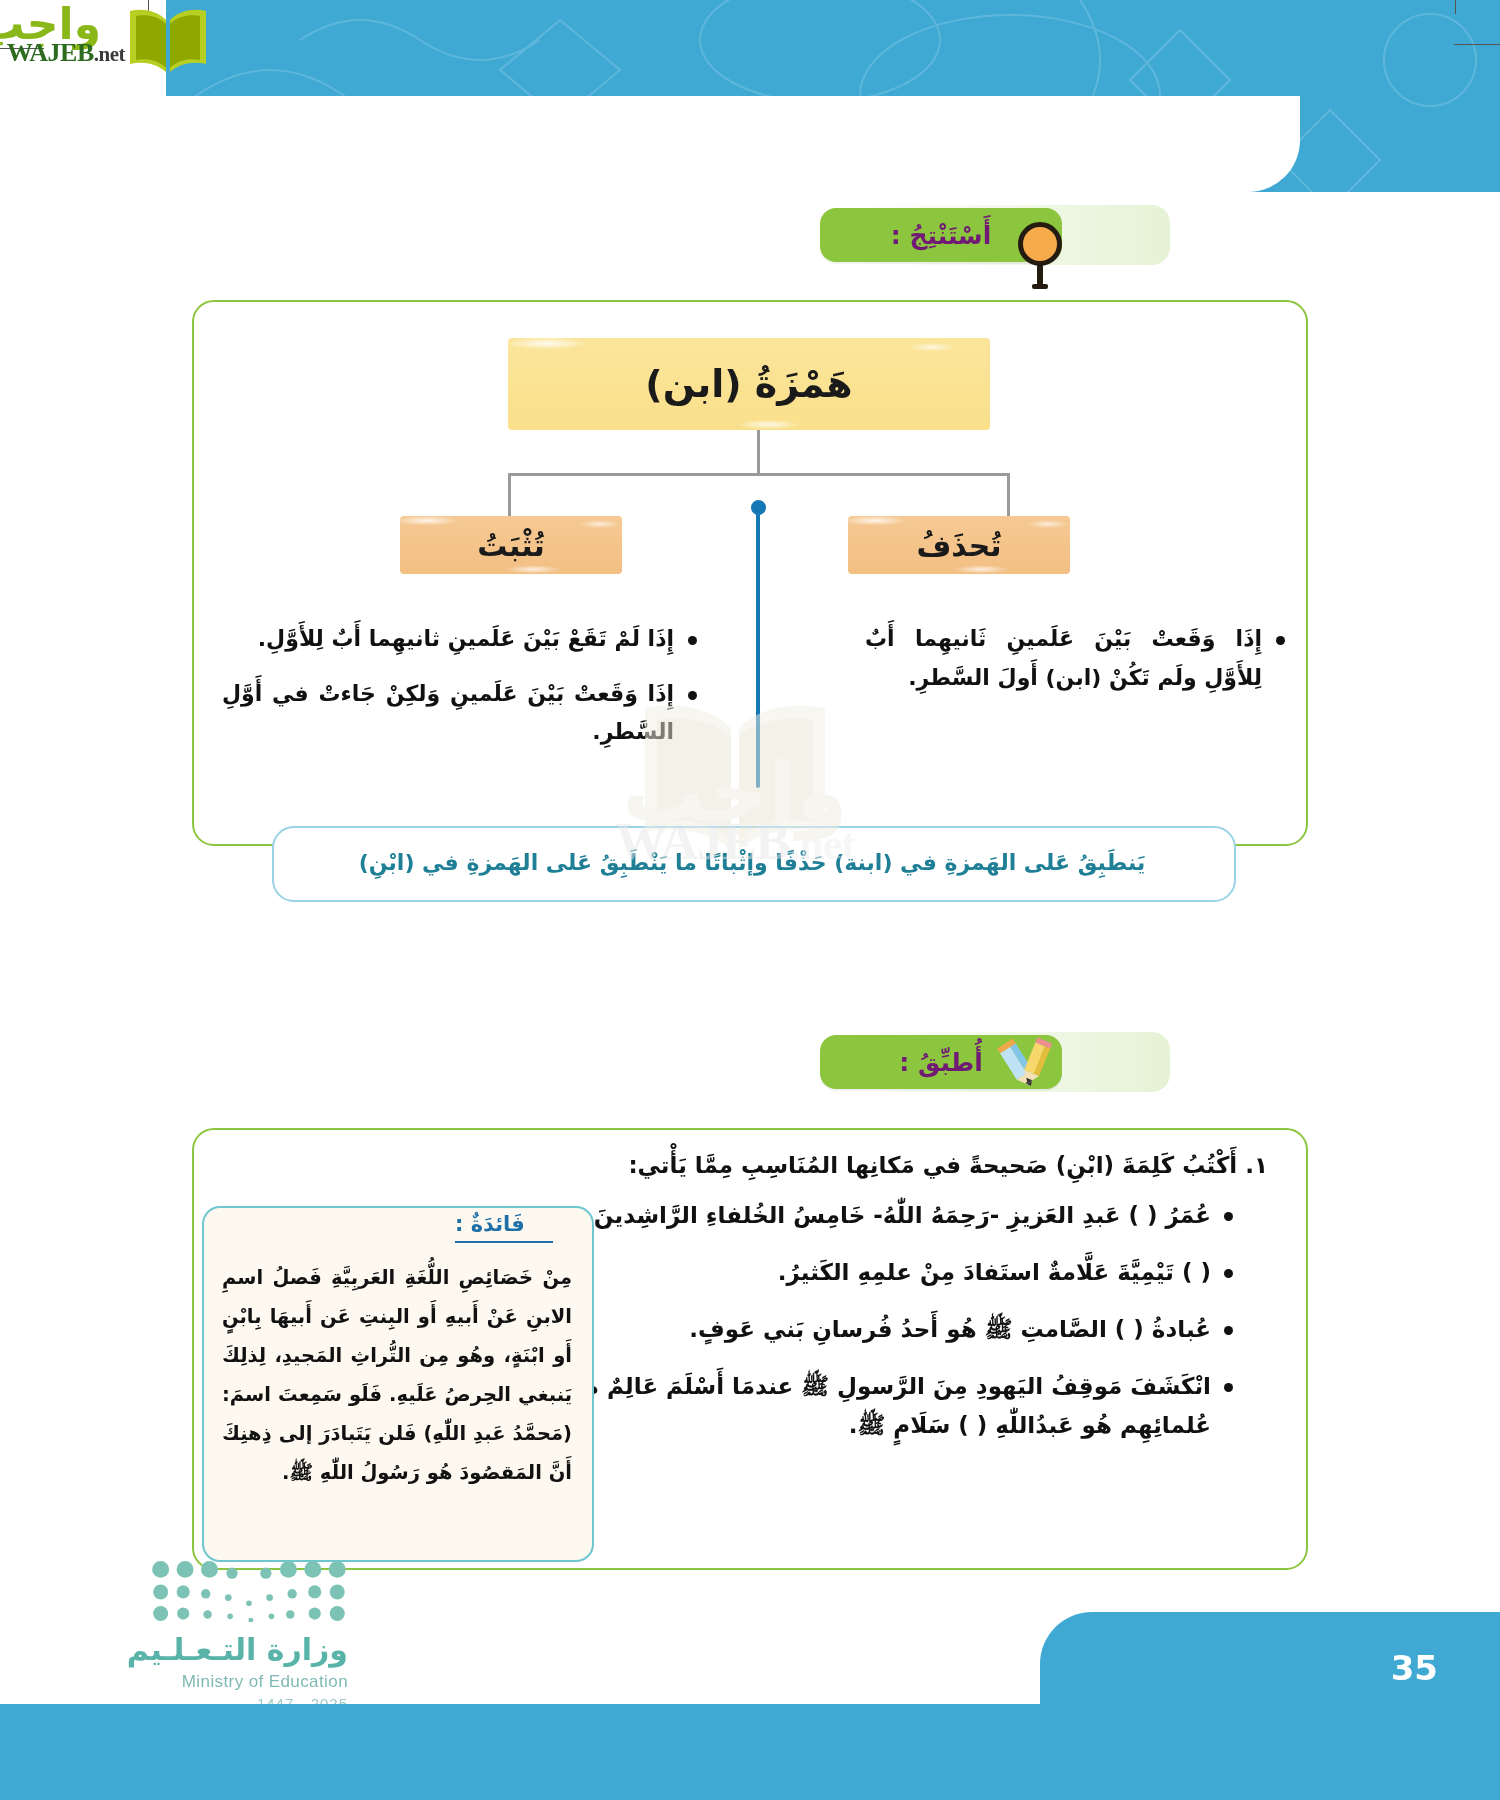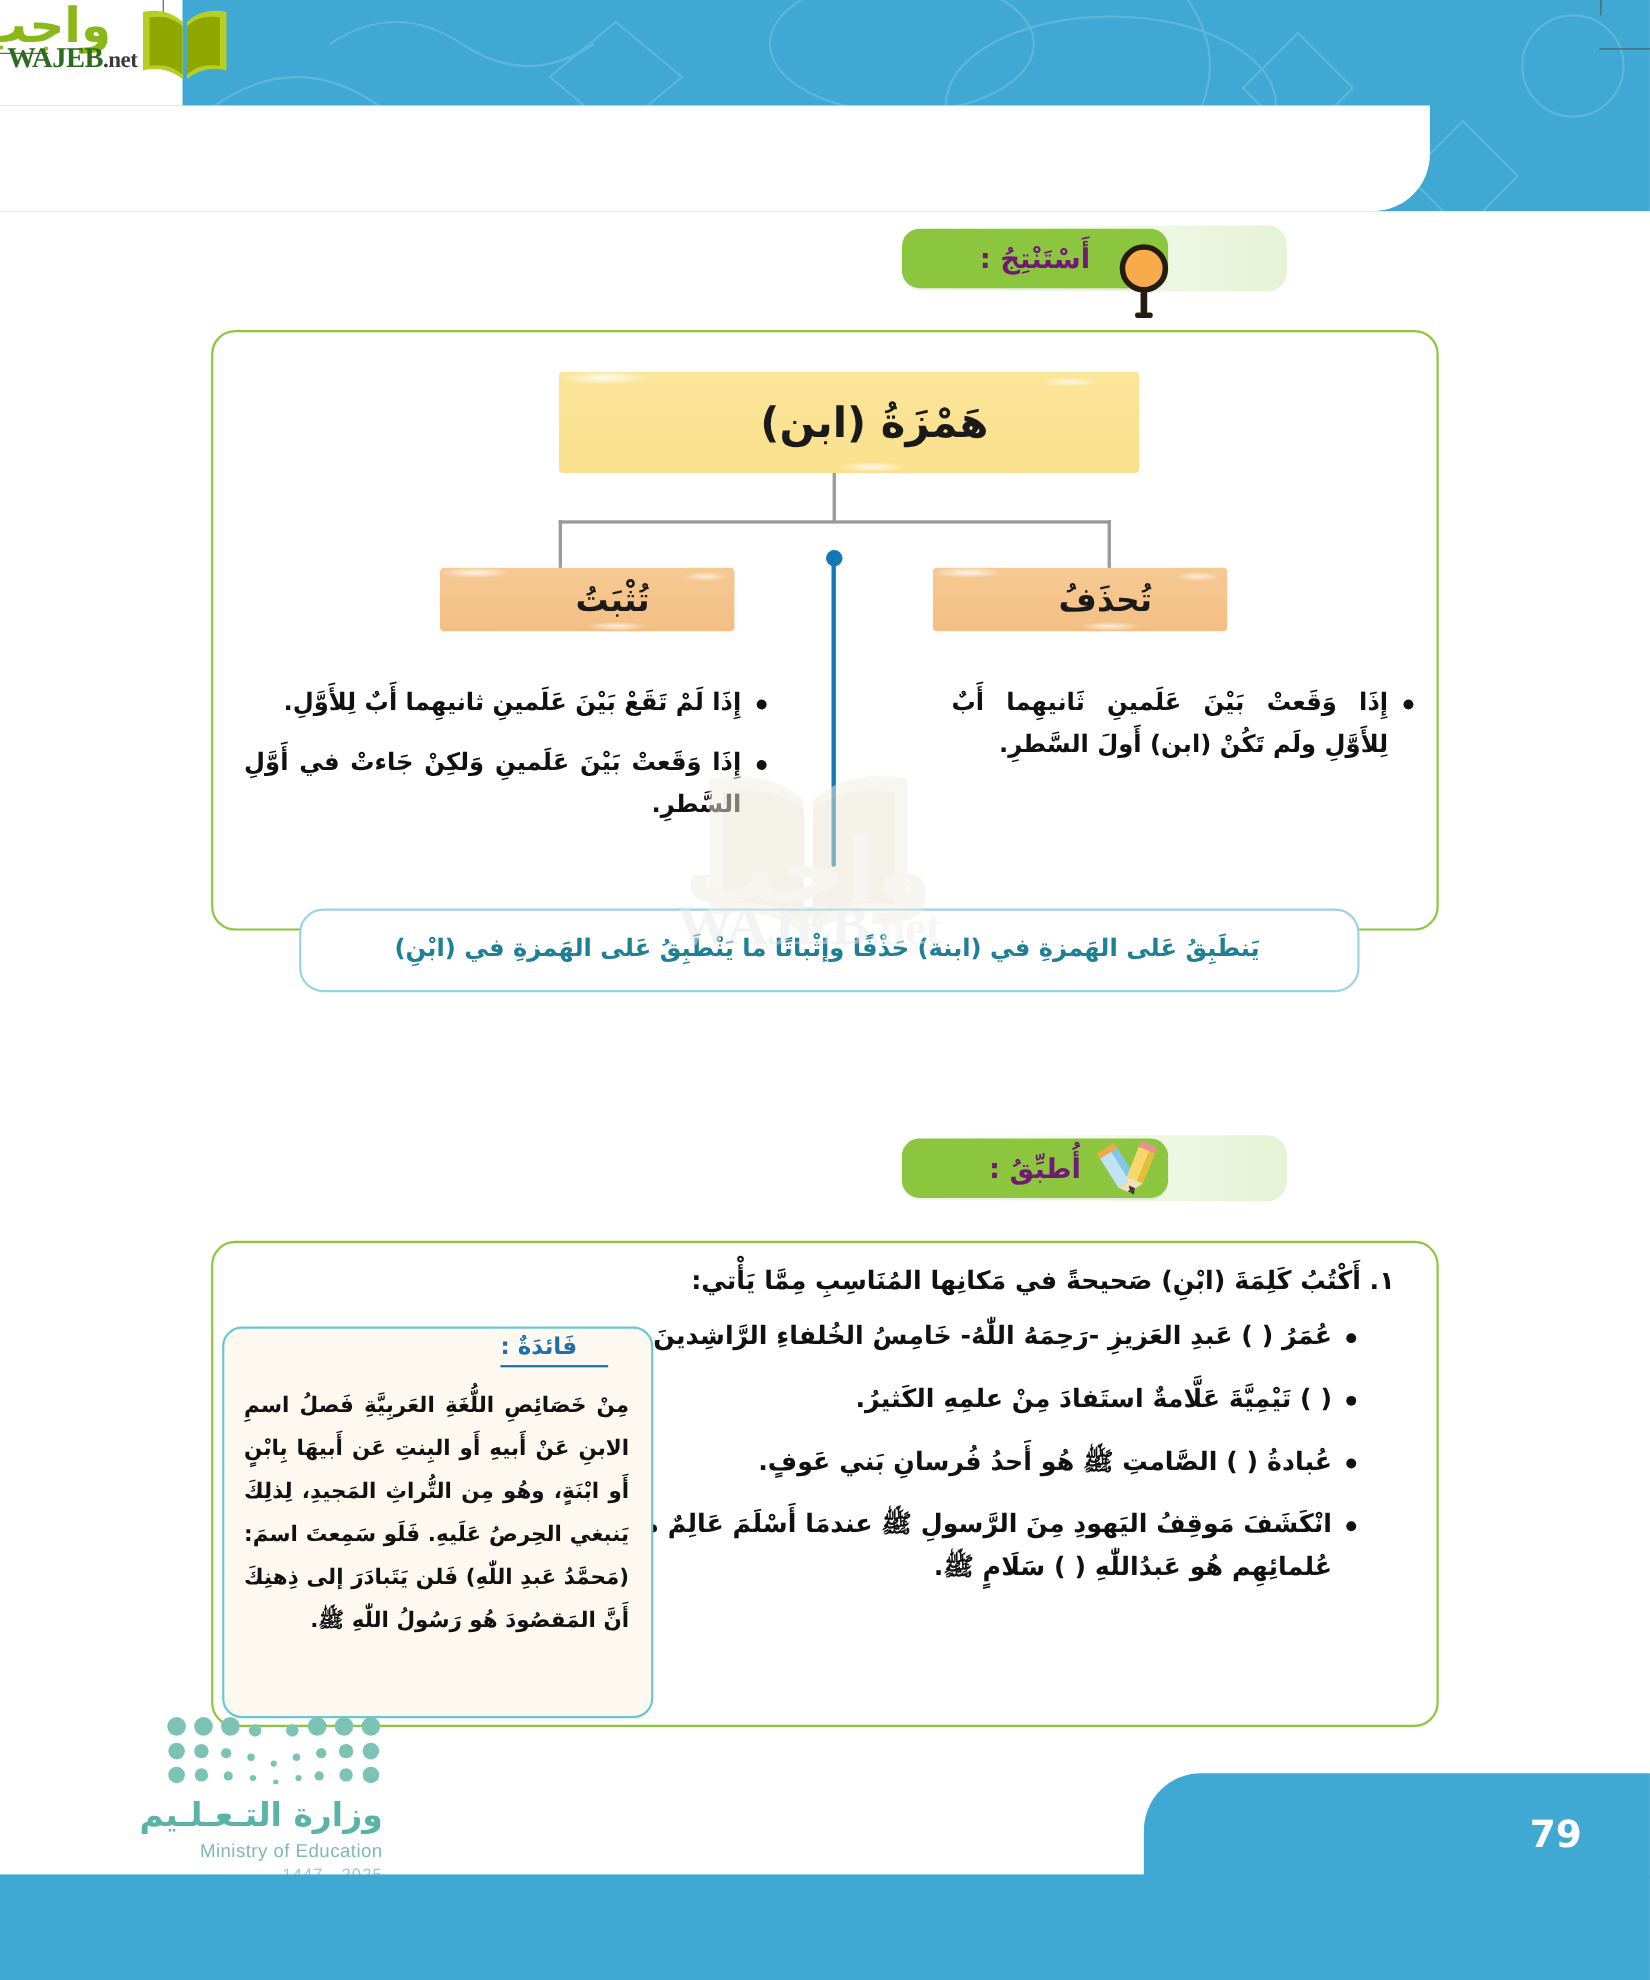--- a/index.html
+++ b/index.html
@@ -76,21 +76,21 @@
   .card{
     position:absolute;border:2px solid #8cc63f;border-radius:22px;background:#ffffff;
   }
   .card-blue{
     position:absolute;border:2px solid #9ad2e6;border-radius:22px;background:#ffffff;
   }
 
   
   .brush{
     position:absolute;display:flex;align-items:center;justify-content:center;
-    font-family:"DejaVu Sans",sans-serif;font-weight:bold;color:#1a1a1a;padding-left:46px;
+    font-family:"DejaVu Sans",sans-serif;font-weight:bold;color:#1a1a1a;
   }
   .brush .paint{
     position:absolute;inset:0;border-radius:4px;
   }
   .brush .txt{position:relative;z-index:2;}
 
   .paint-yellow{
     background:
       radial-gradient(ellipse 60px 9px at 8% 6%, rgba(255,255,255,.85), transparent 70%),
       radial-gradient(ellipse 46px 7px at 54% 94%, rgba(255,255,255,.8), transparent 70%),
@@ -406,14 +406,14 @@
       <circle cx="176" cy="57" r="6.5"></circle>
         <circle cx="200" cy="57" r="8"></circle>
     </g>
   </svg>
   <div class="moe-ar">وزارة التـعـلـيم</div>
   <div class="moe-en">Ministry of Education</div>
   <div class="moe-yr">2025 - 1447</div>
 </div>
 
 <div class="pg-band"></div>
-<div class="pg-num">79</div>
+<div class="pg-num">35</div>
 <div class="pg-band-fix"></div>
 
 </body></html>

